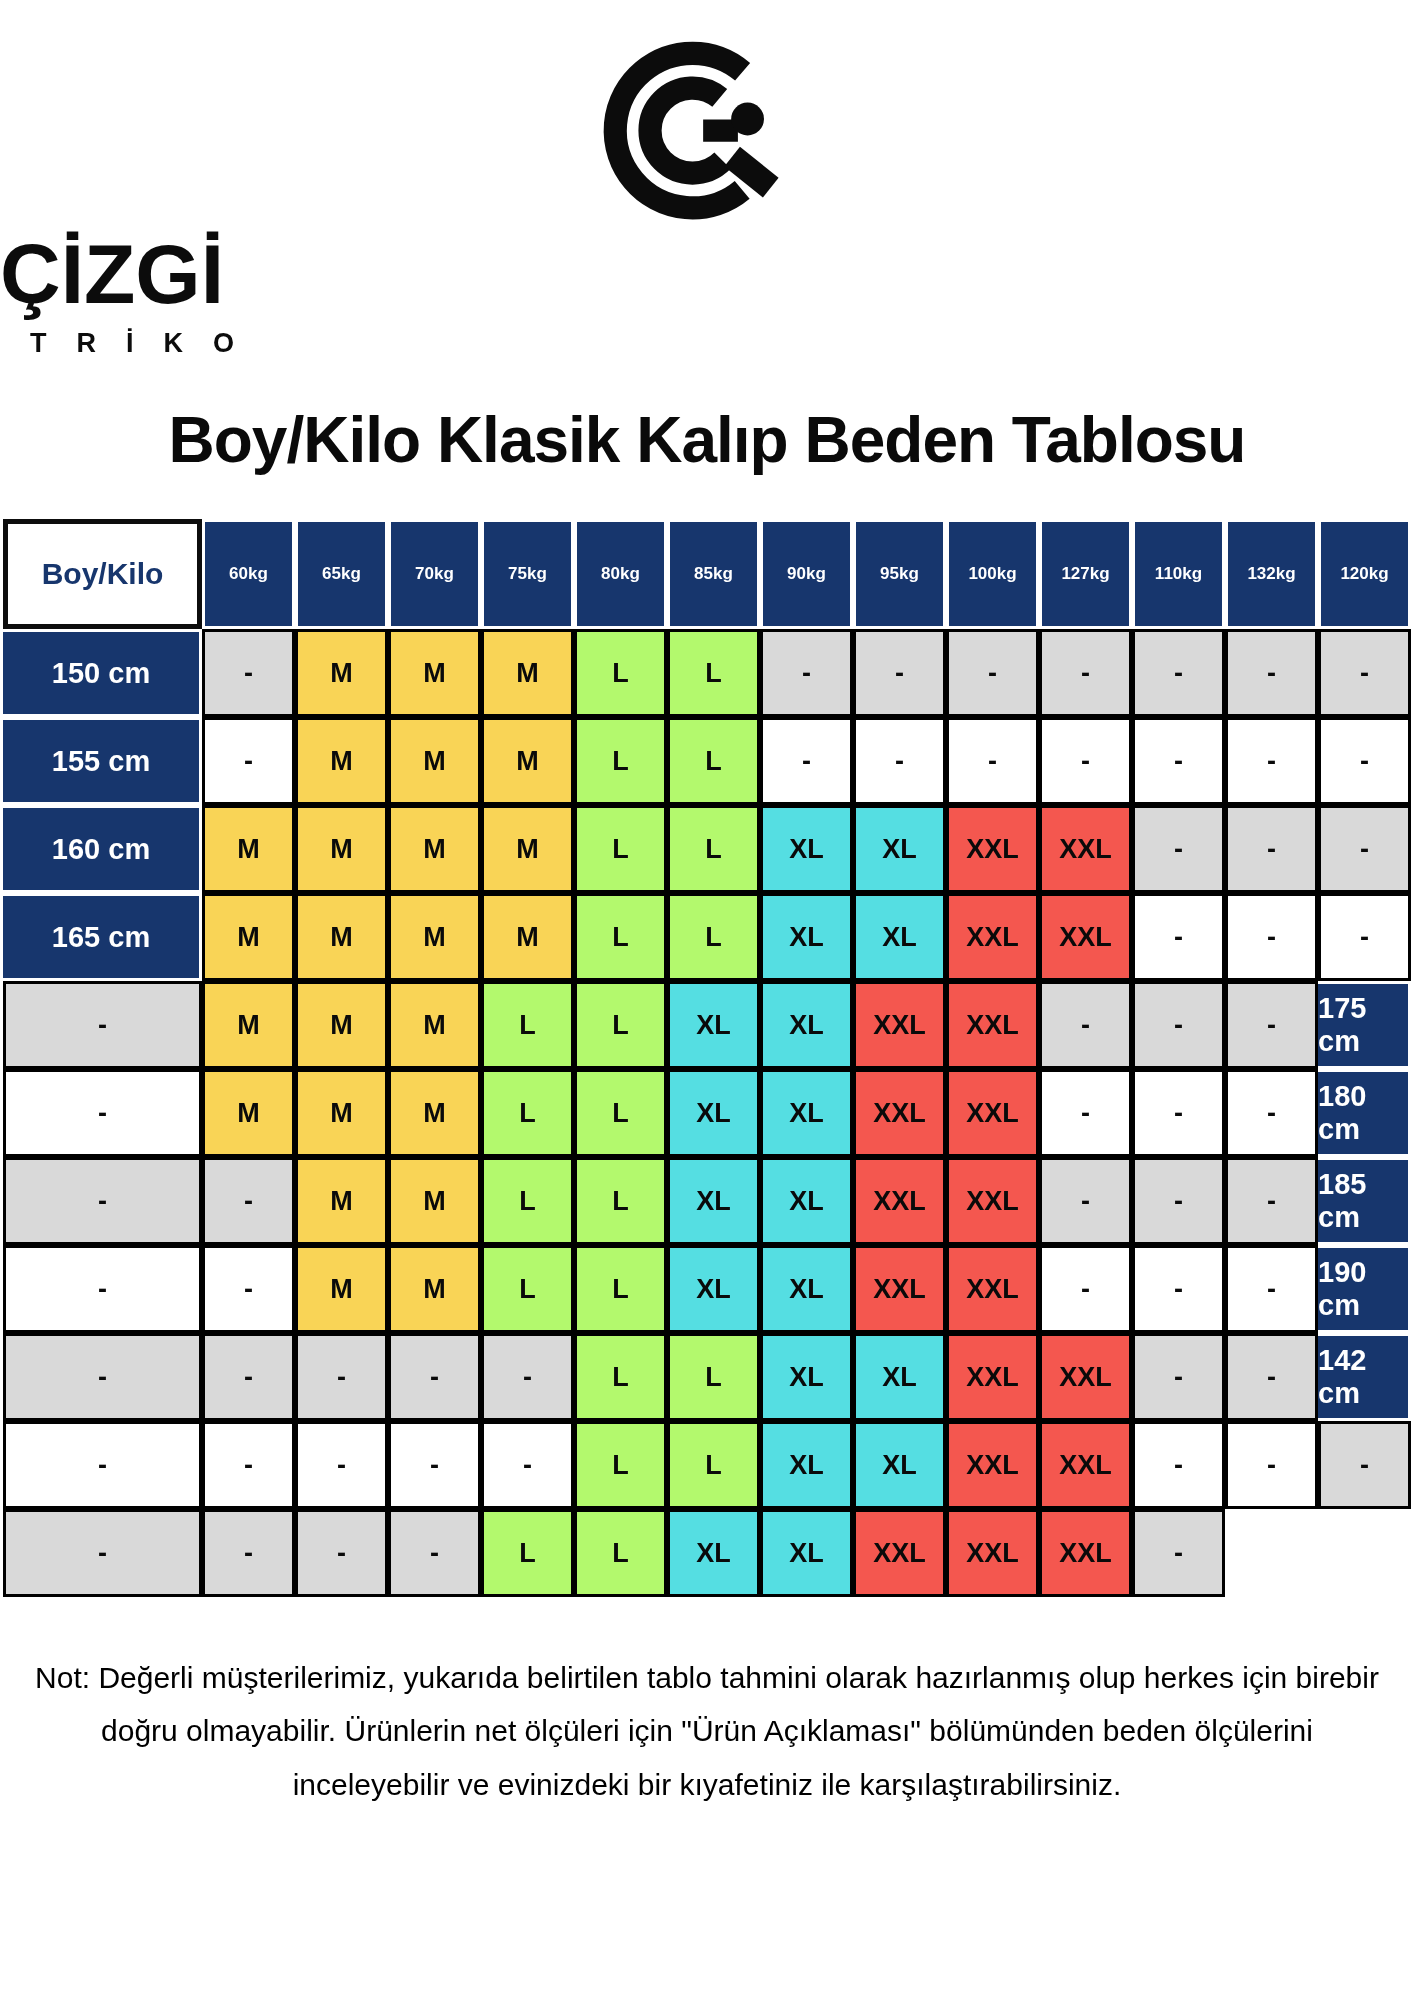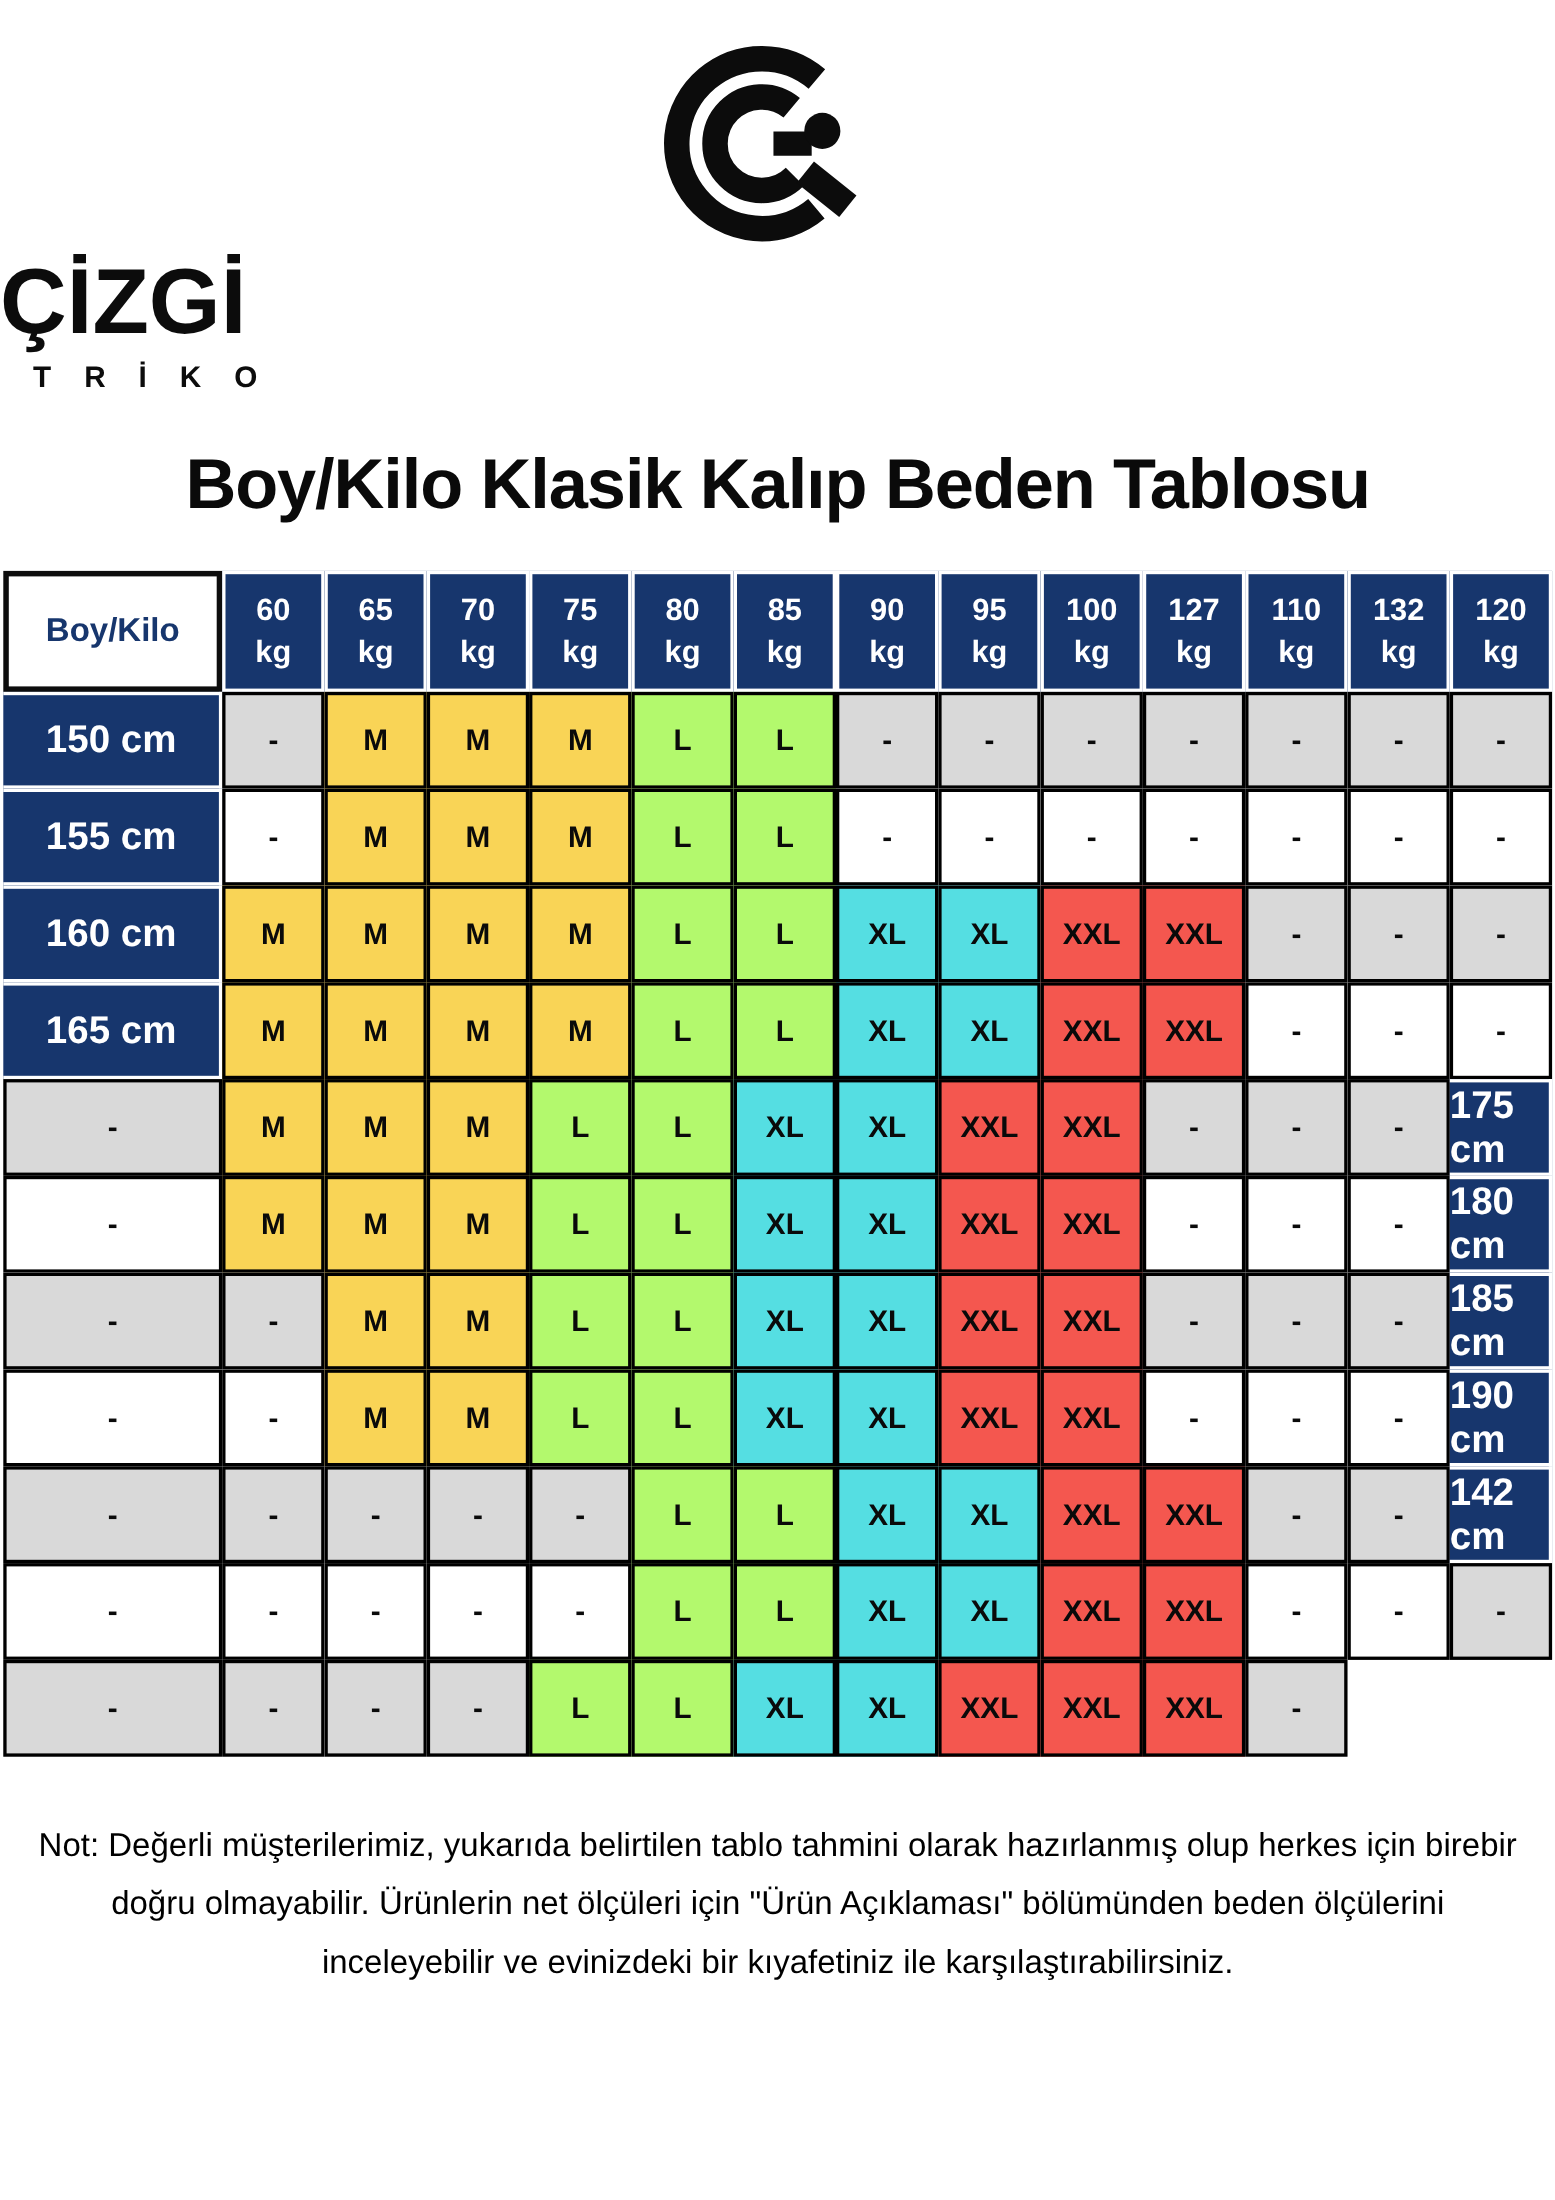--- a/index.html
+++ b/index.html
@@ -17,22 +17,22 @@
 
   
   .size-table {
     margin:42px 3px 0 3px;
     display:grid;
     grid-template-columns:199px repeat(13, 1fr);
     grid-template-rows:110px repeat(11, 88px);
   }
   .size-table > div { display:flex; align-items:center; justify-content:center; font-weight:bold; box-sizing:border-box; }
   .corner  { background:#ffffff; border:5px solid #0d0d0d; color:var(--navy); font-size:30px; }
-  .hdr     { background:var(--navy); border:3px solid #ffffff; color:#ffffff; font-size:28px; line-height:1.35; flex-direction:column; }
-  .rowlbl  { background:var(--navy); border:3px solid #ffffff; border-left:none; color:#ffffff; font-size:35px; }
+  .hdr     { background:var(--navy); border:3px solid #ffffff; color:#ffffff; font-size:17px; line-height:1.35; flex-direction:row; }
+  .rowlbl  { background:var(--navy); border:3px solid #ffffff; border-left:none; color:#ffffff; font-size:29px; }
   .cell    { border:3px solid #000000; color:#0a0a0a; font-size:27px; }
 
   
   .note { margin:54px auto 0; width:1344px; text-align:center; font-size:30px; line-height:1.78; color:#000000; }
 </style>
 </head>
 <body>
 
 <div class="page">
 

